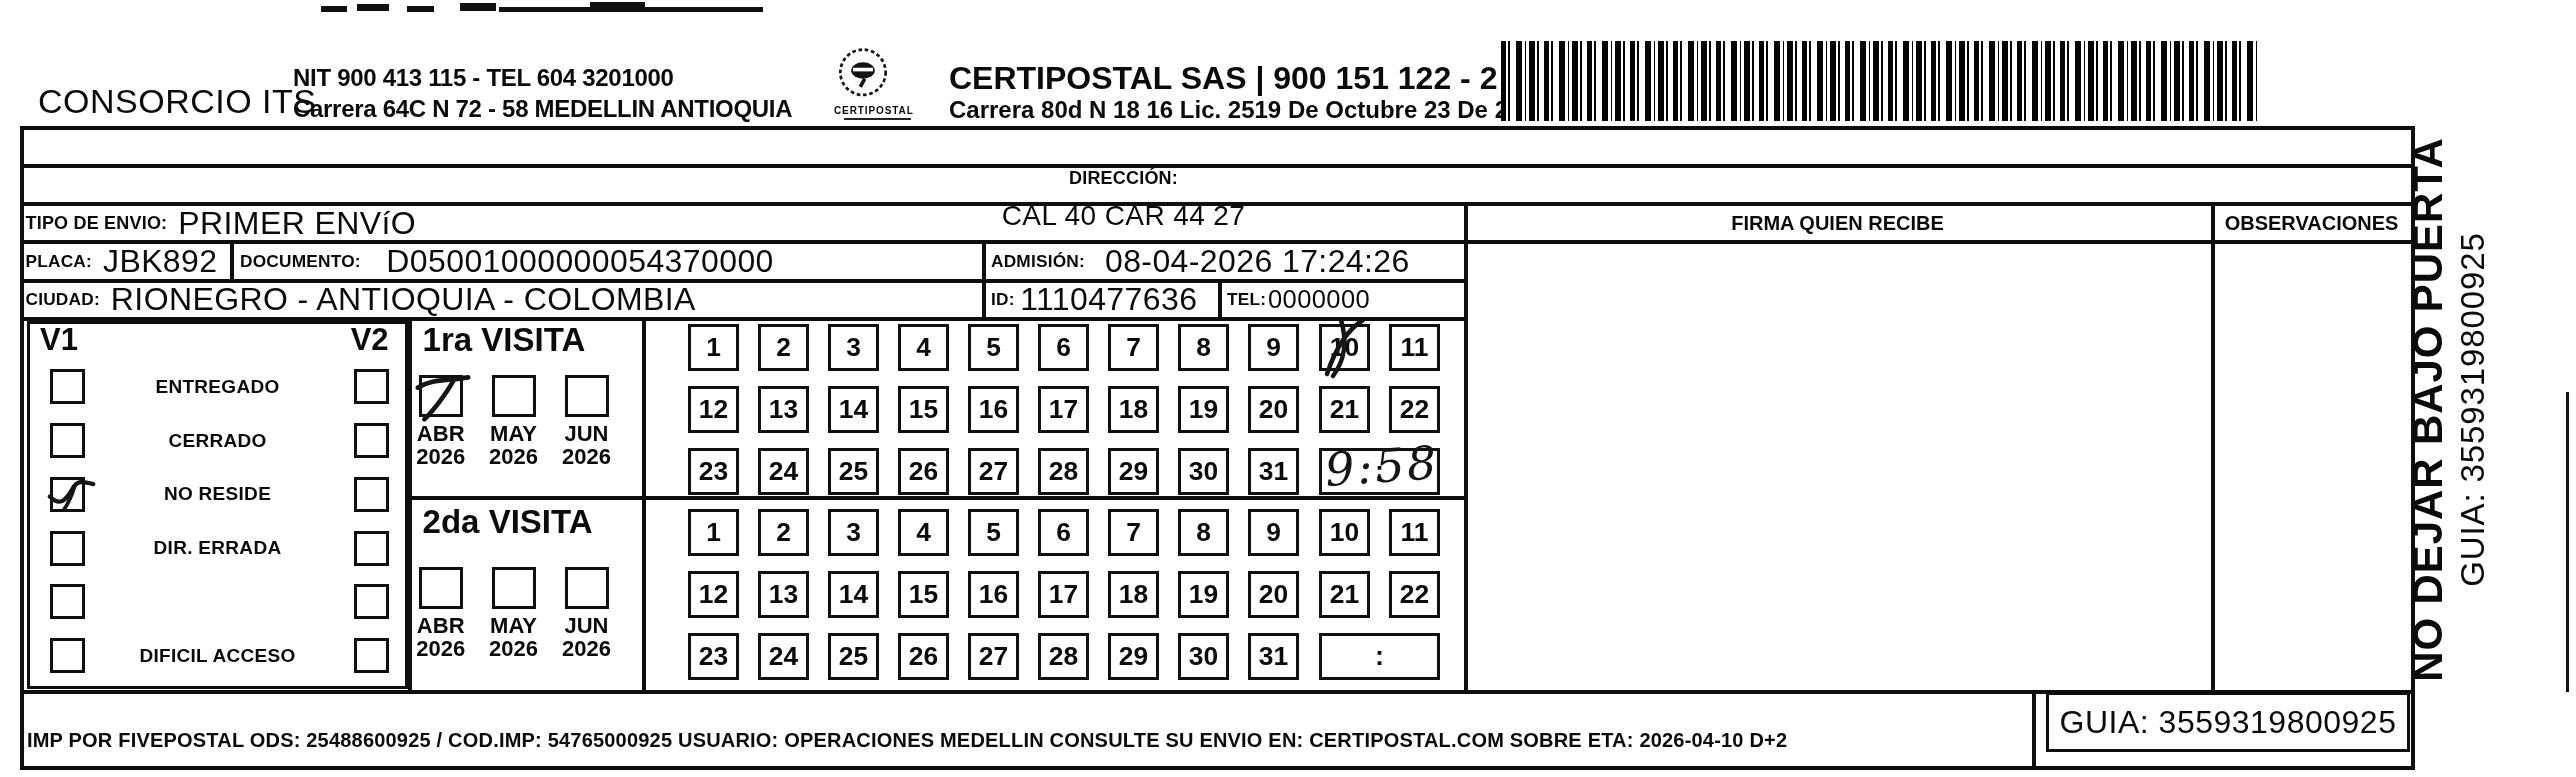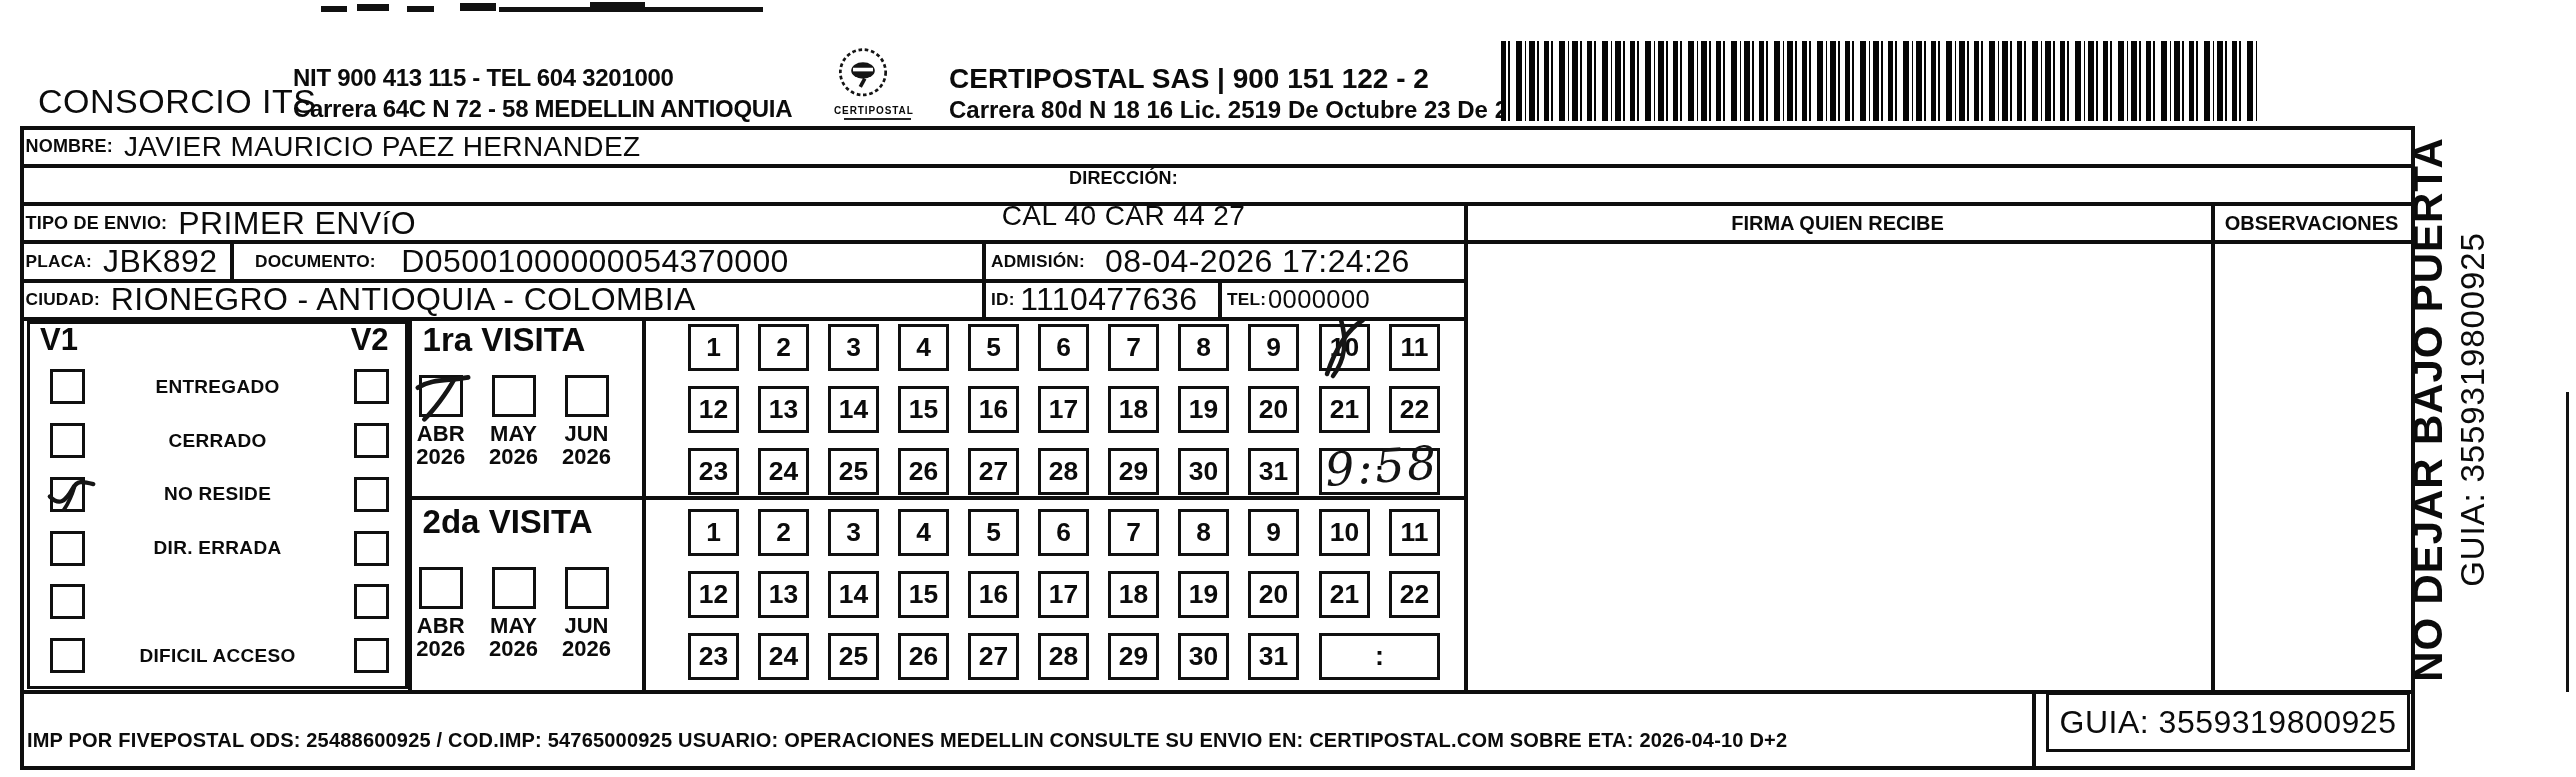--- a/index.html
+++ b/index.html
@@ -81,48 +81,44 @@
     <svg width="58" height="58" viewBox="0 0 64 64">
       <circle cx="32" cy="29" r="25" fill="none" stroke="#141414" stroke-width="3" stroke-dasharray="4 3"></circle>
       <ellipse cx="32" cy="27" rx="13" ry="9" fill="#141414"></ellipse>
       <rect x="21" y="24" width="22" height="4" fill="#ffffff"></rect>
       <path d="M34 36 L29 45" stroke="#141414" stroke-width="4" fill="none"></path>
     </svg>
     <div class="logo-cap">CERTIPOSTAL</div>
     <div class="logo-rule"></div>
   </div>
 
-  <div class="addr2" style="left:949px;top:62px;font-size:28px;line-height:33px;">CERTIPOSTAL SAS | 900 151 122 - 2</div>
+  <div class="addr2" style="left:949px;top:62px;font-size:32px;line-height:33px;">CERTIPOSTAL SAS | 900 151 122 - 2</div>
   <div class="addr2" style="left:949px;top:95px;font-size:24px;line-height:29px;">Carrera 80d N 18 16  Lic. 2519 De Octubre 23 De 2015</div>
 
   <div class="barcode"></div>
 
-  <div class="cellrow" style="left:25.5px;top:129px;width:2185px;height:35px;">
-    <span class="lbl">NOMBRE:</span>
-    <span class="val big">JAVIER MAURICIO PAEZ HERNANDEZ</span>
-  </div>
   <div class="cellrow" style="left:31px;top:168px;width:2185px;height:35px;flex-direction:column;">
     <span class="lbl">DIRECCIÓN:</span>
     <span class="val big">CAL 40 CAR 44 27</span>
   </div>
   <div class="cellrow" style="left:25.5px;top:206px;width:1430px;height:35px;">
     <span class="lbl">TIPO DE ENVIO:</span>
     <span class="val">PRIMER ENVíO</span>
   </div>
   <div class="cellrow center" style="left:1468px;top:206px;width:739px;height:35px;">
     <span class="colhead">FIRMA QUIEN RECIBE</span>
   </div>
   <div class="cellrow center" style="left:2215px;top:206px;width:193px;height:35px;">
     <span class="colhead">OBSERVACIONES</span>
   </div>
   <div class="cellrow" style="left:25.5px;top:244px;width:200px;height:35px;">
     <span class="lbl sm">PLACA:</span>
     <span class="val">JBK892</span>
   </div>
-  <div class="cellrow" style="left:255px;top:244px;width:728px;height:35px;">
+  <div class="cellrow" style="left:240px;top:244px;width:728px;height:35px;">
     <span class="lbl sm">DOCUMENTO:</span>
     <span class="val" style="margin-left:14.6px;">D05001000000054370000</span>
   </div>
   <div class="cellrow" style="left:991px;top:244px;width:469px;height:35px;">
     <span class="lbl sm">ADMISIÓN:</span>
     <span class="val" style="margin-left:9px;">08-04-2026 17:24:26</span>
   </div>
   <div class="cellrow" style="left:25.5px;top:282px;width:947px;height:35px;">
     <span class="lbl sm">CIUDAD:</span>
     <span class="val">RIONEGRO - ANTIOQUIA - COLOMBIA</span>

